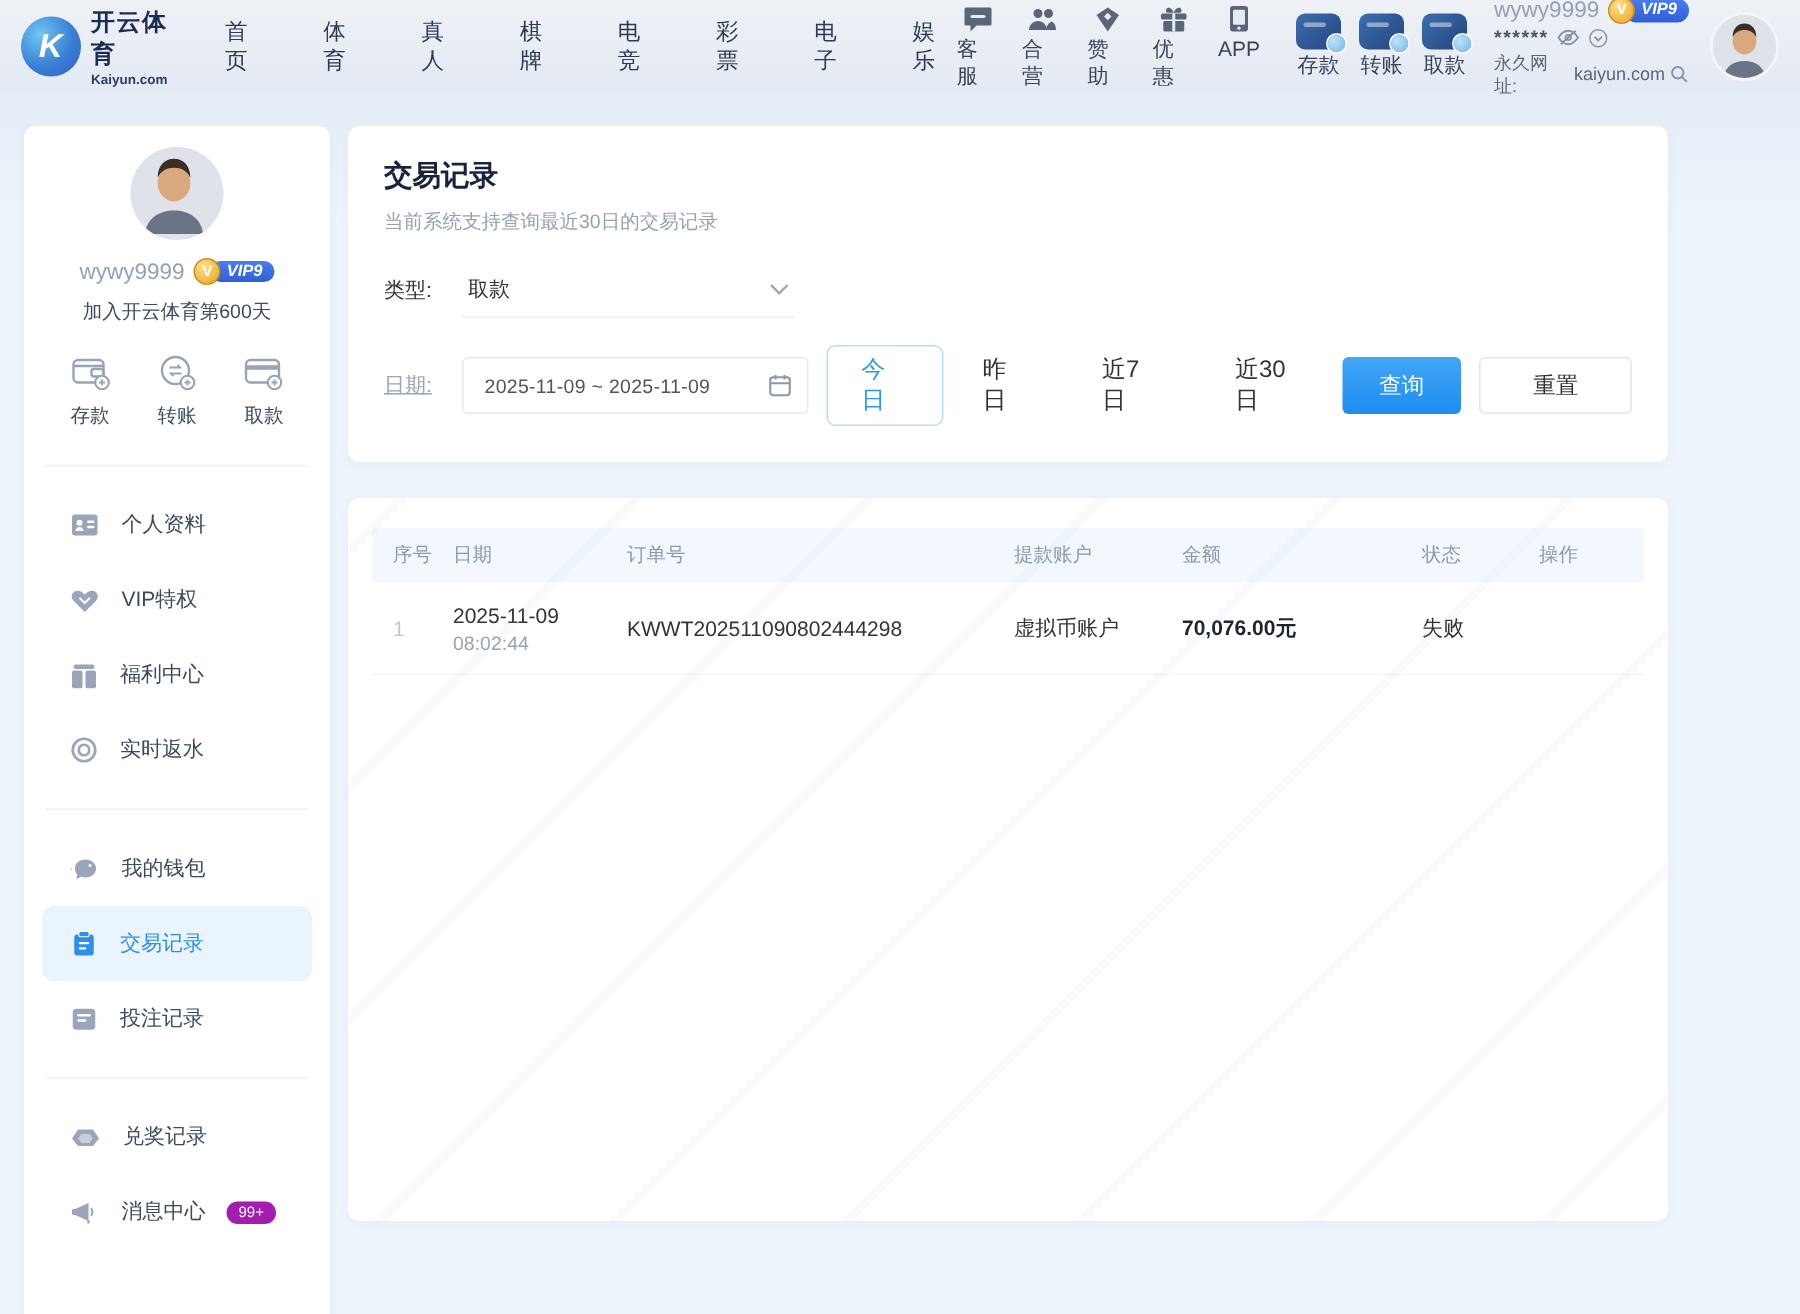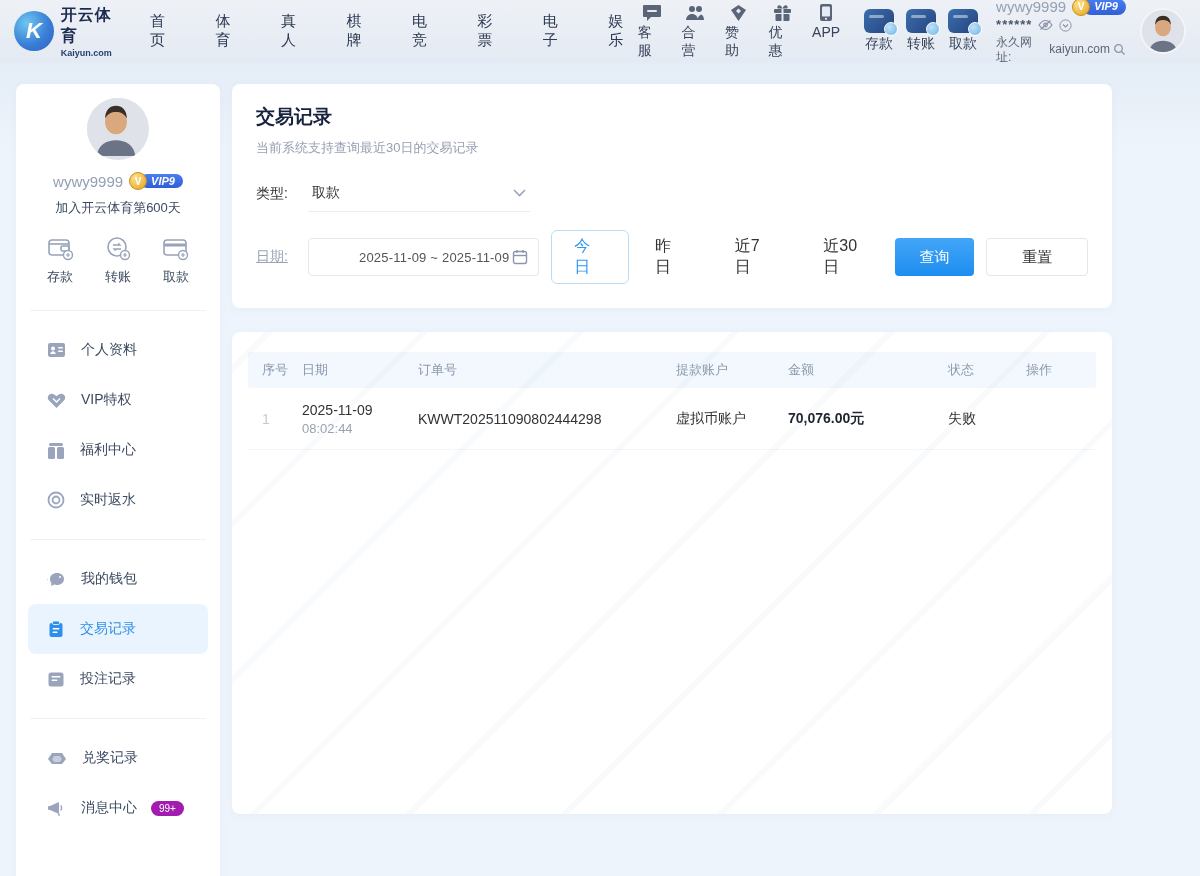--- a/index.html
+++ b/index.html
@@ -108,21 +108,21 @@
   .flabel-grey{ font-size:14px; color:#9aa5b8; width:52px; flex:none;text-decoration:underline; }
   .type-select{
     width:222px; display:flex; align-items:center; justify-content:space-between;
     border-bottom:1px solid #e9edf2; padding:9px 4px; cursor:pointer;
   }
   .type-select .val{ font-size:14px; color:#333; }
   .date-box{
     width:232px; height:38px; border:1px solid #e4e9f0; border-radius:4px;
     display:flex; align-items:center; padding:0 10px 0 14px; cursor:pointer;
   }
-  .date-box .val{ font-size:13px; color:#555; flex:1; letter-spacing:.2px;margin-left:36px; }
+  .date-box .val{ font-size:13px; color:#555; flex:1; letter-spacing:.2px; }
   .quick-ranges{ display:flex; align-items:center; margin-left:12px; gap:4px; }
   .qr{
     min-width:54px; height:54px; display:flex; align-items:center; justify-content:center;
     font-size:16px; color:#333; cursor:pointer; border-radius:6px; padding:0 22px;
   }
   .qr.active{ border:1px solid #b9ddf9; color:#2e96f3; background:#fff; }
   .btn-query{
     margin-left:auto; width:80px; height:38px; border:none; border-radius:4px; cursor:pointer;
     background:linear-gradient(#43a6f7,#1d8df0); color:#fff; font-size:15px;
     font-family:inherit;

